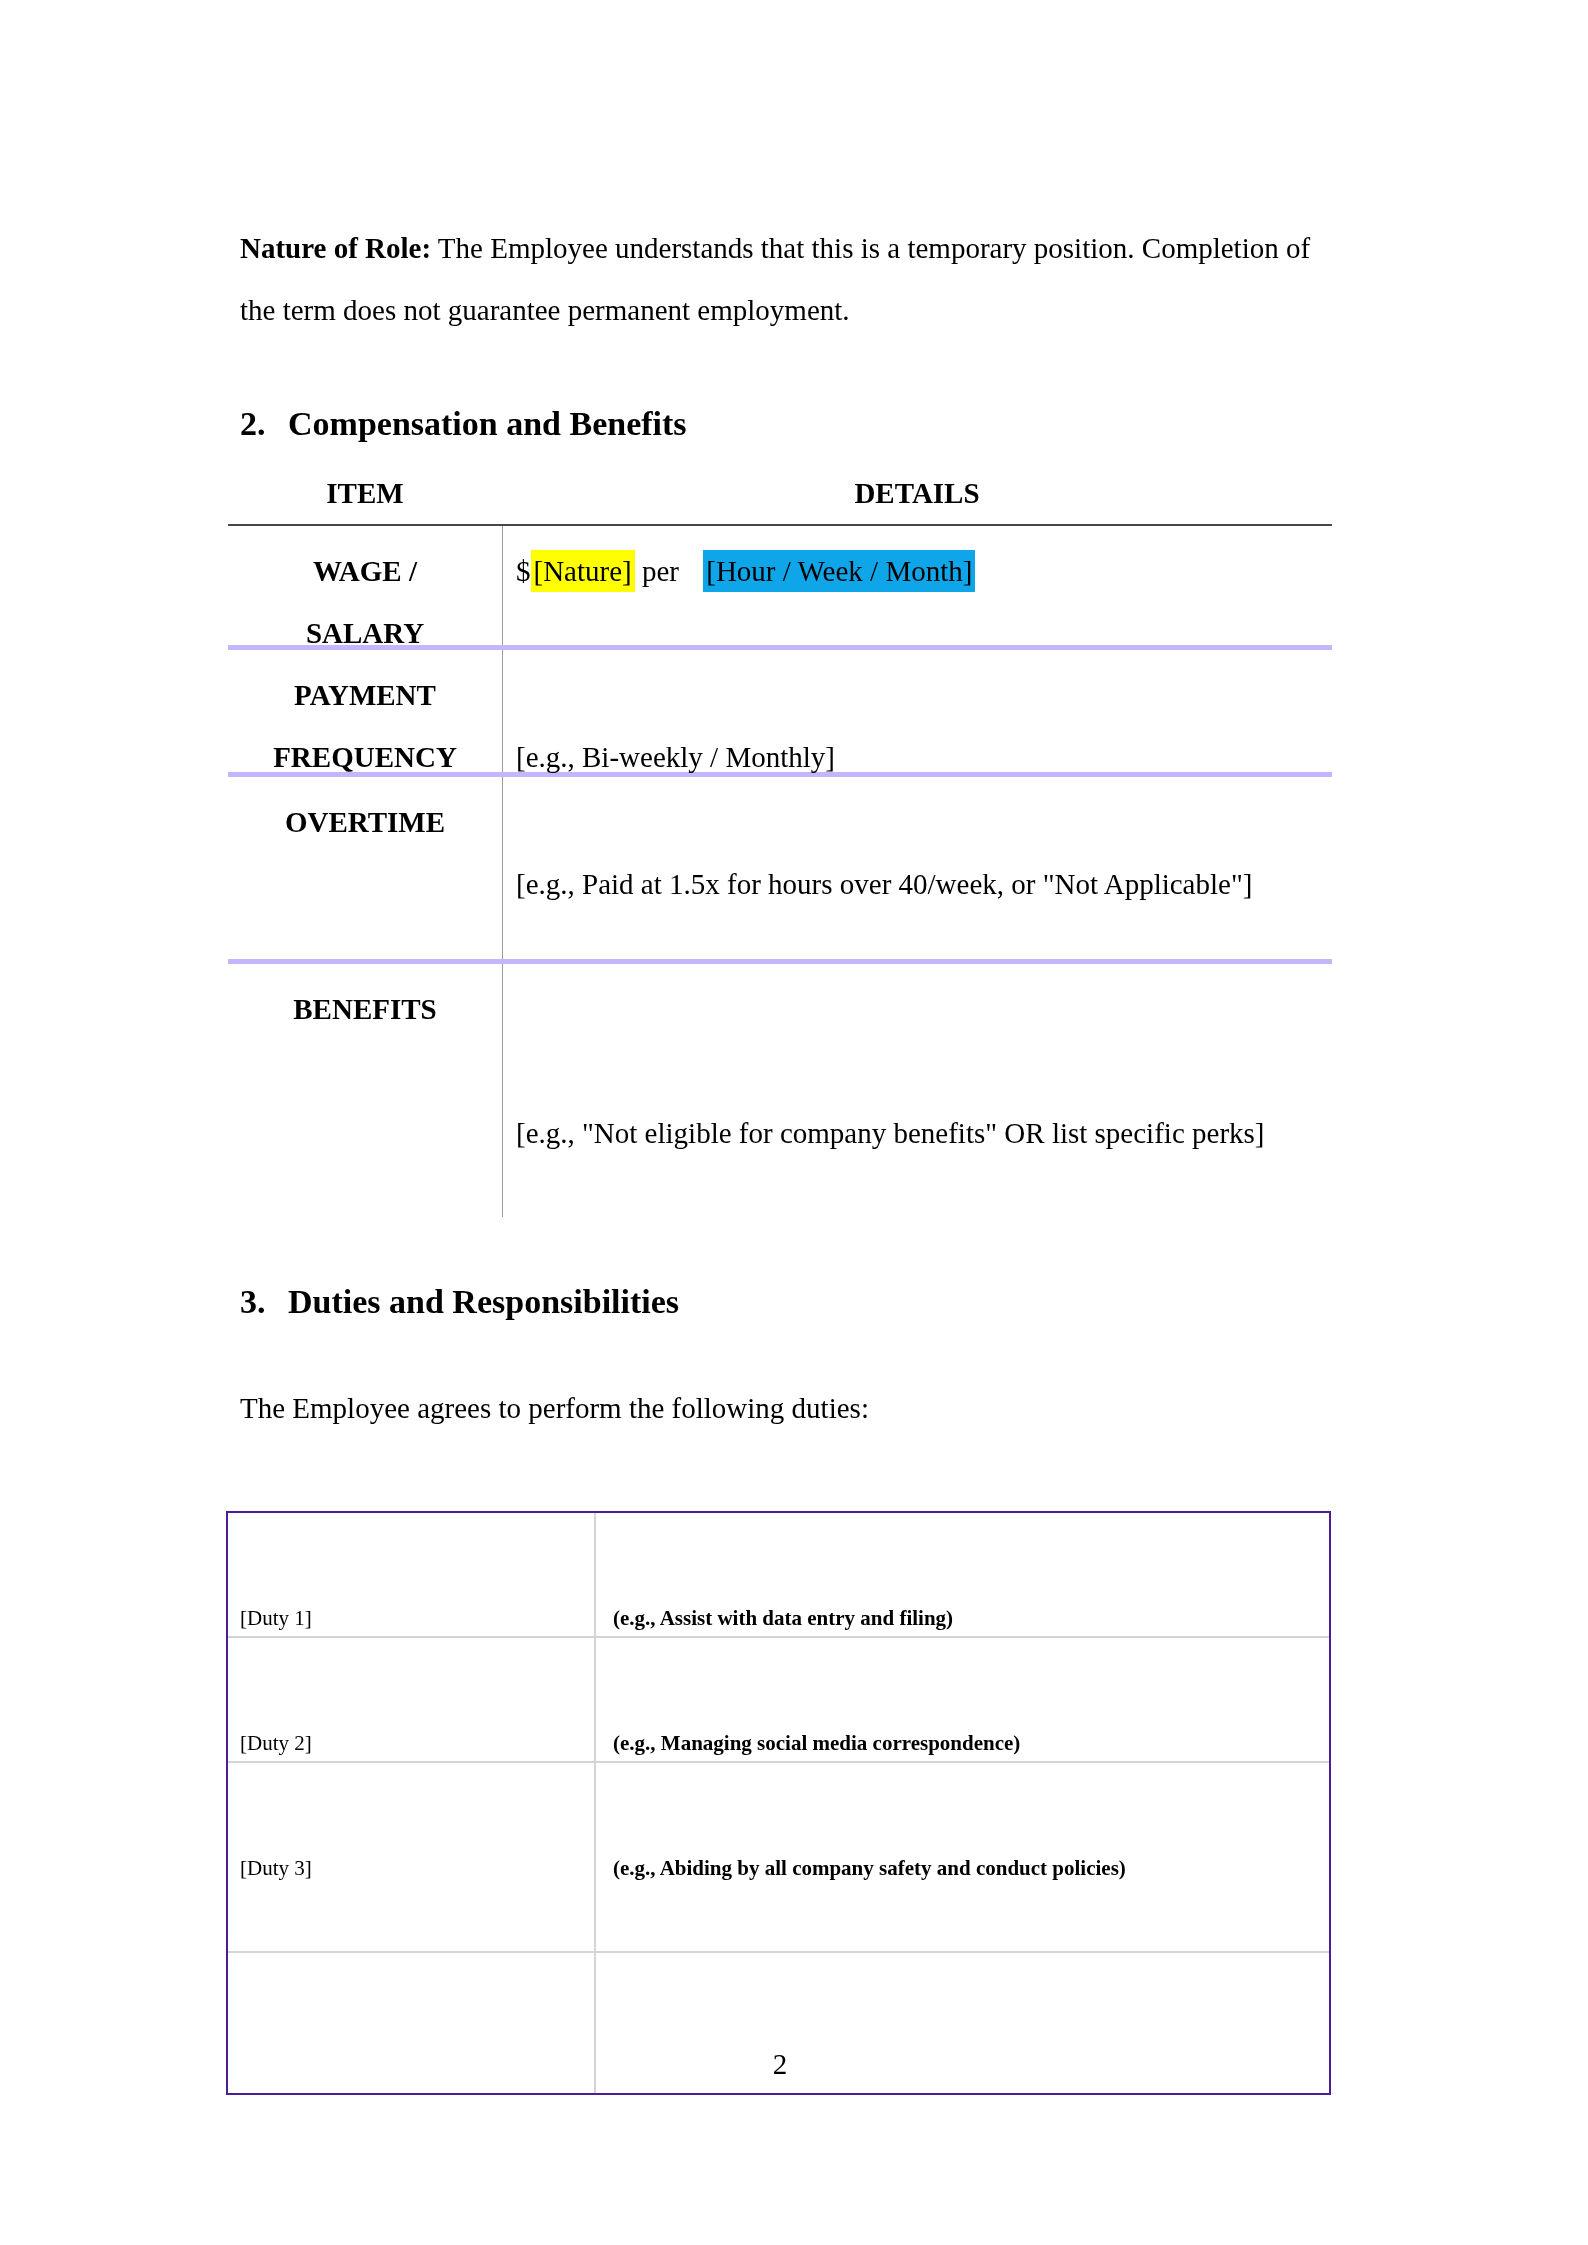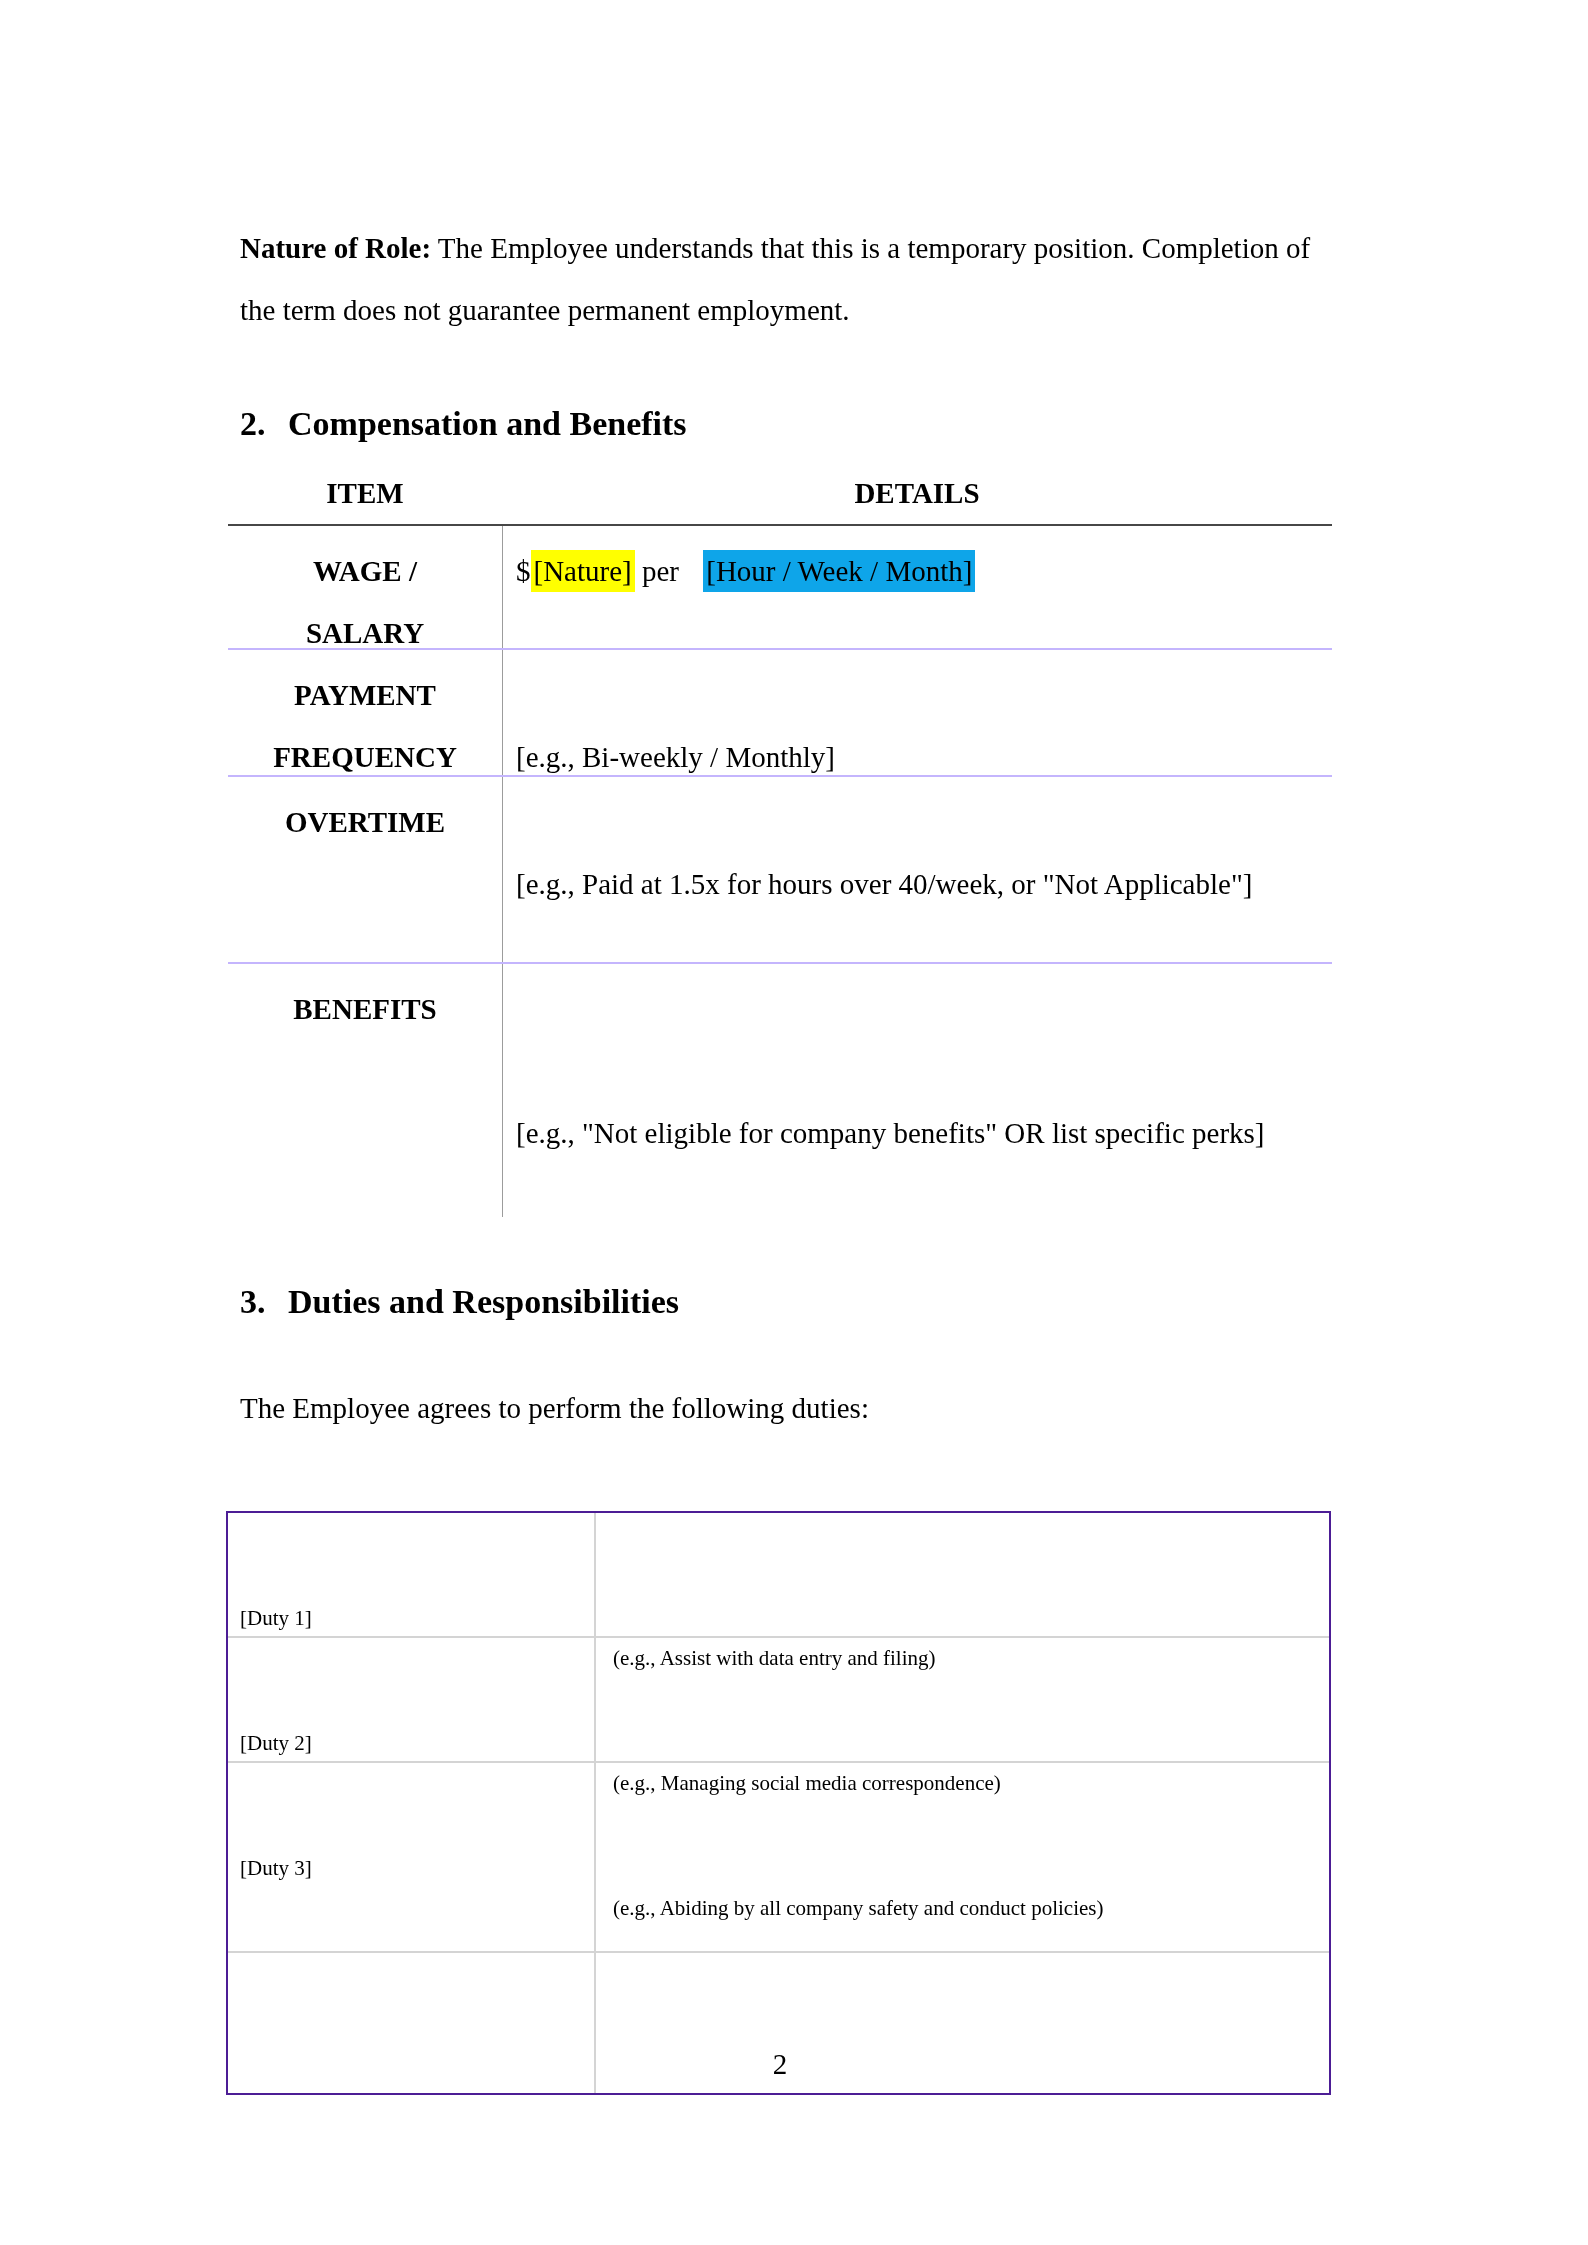--- a/index.html
+++ b/index.html
@@ -21,21 +21,21 @@
   .sec-num { width:48px; flex:0 0 48px; }
   .h2 { left:240px; top:393px; }
   .h3 { left:240px; top:1271px; }
   .sec3-intro { left:240px; top:1348px; width:1096px; }
 
   
   .ctable { left:228px; top:462px; width:1104px; font-size:29px; line-height:62px; }
   .ctable .hdr { display:flex; height:62px; border-bottom:2px solid #474747; font-weight:bold;justify-content:center; }
   .ctable .hdr .c1 { width:274px; text-align:center; }
   .ctable .hdr .c2 { width:830px; text-align:center; }
-  .crow { display:flex; border-bottom:2px solid #c4b5fd; box-sizing:border-box; }
+  .crow { display:flex; border-bottom:5px solid #c4b5fd; box-sizing:border-box; }
   .crow.r1 { height:124px; }
   .crow.r2 { height:127px; }
   .crow.r3 { height:187px; }
   .crow.r4 { height:253px; border-bottom:none; }
   .crow .item {
     width:274px; flex:0 0 274px; box-sizing:border-box;
     text-align:center; font-weight:bold; padding-top:14px;
     white-space:pre-line;
   }
   .crow .details {
@@ -51,21 +51,21 @@
   .dtable { left:226px; top:1511px; width:1105px; box-sizing:border-box;
             border:2px solid #4c1d95; font-size:21px; line-height:62px; }
   .drow { display:flex; border-bottom:2px solid #d4d4d4; box-sizing:border-box; }
   .drow.r1, .drow.r2 { height:125px; }
   .drow.r3 { height:190px; }
   .drow.r4 { height:140px; border-bottom:none; }
   .drow .dc1 {
     width:368px; flex:0 0 368px; box-sizing:border-box;
     border-right:2px solid #d4d4d4; padding:74px 10px 0 12px;
   }
-  .drow .dc2 { flex:1; box-sizing:border-box; padding:114px 42px 0 17px; }
+  .drow .dc2 { flex:1; box-sizing:border-box; padding:74px 42px 0 17px;font-weight:bold; }
 
   
   .pagenum { left:228px; top:2033px; width:1104px; text-align:center; }
 </style>
 </head>
 <body>
 
 <div class="page">
 
   <p class="abs doc intro"><b>Nature of Role:</b><span> The Employee understands that this is a temporary position. Completion of the term does not guarantee permanent employment.</span></p>

